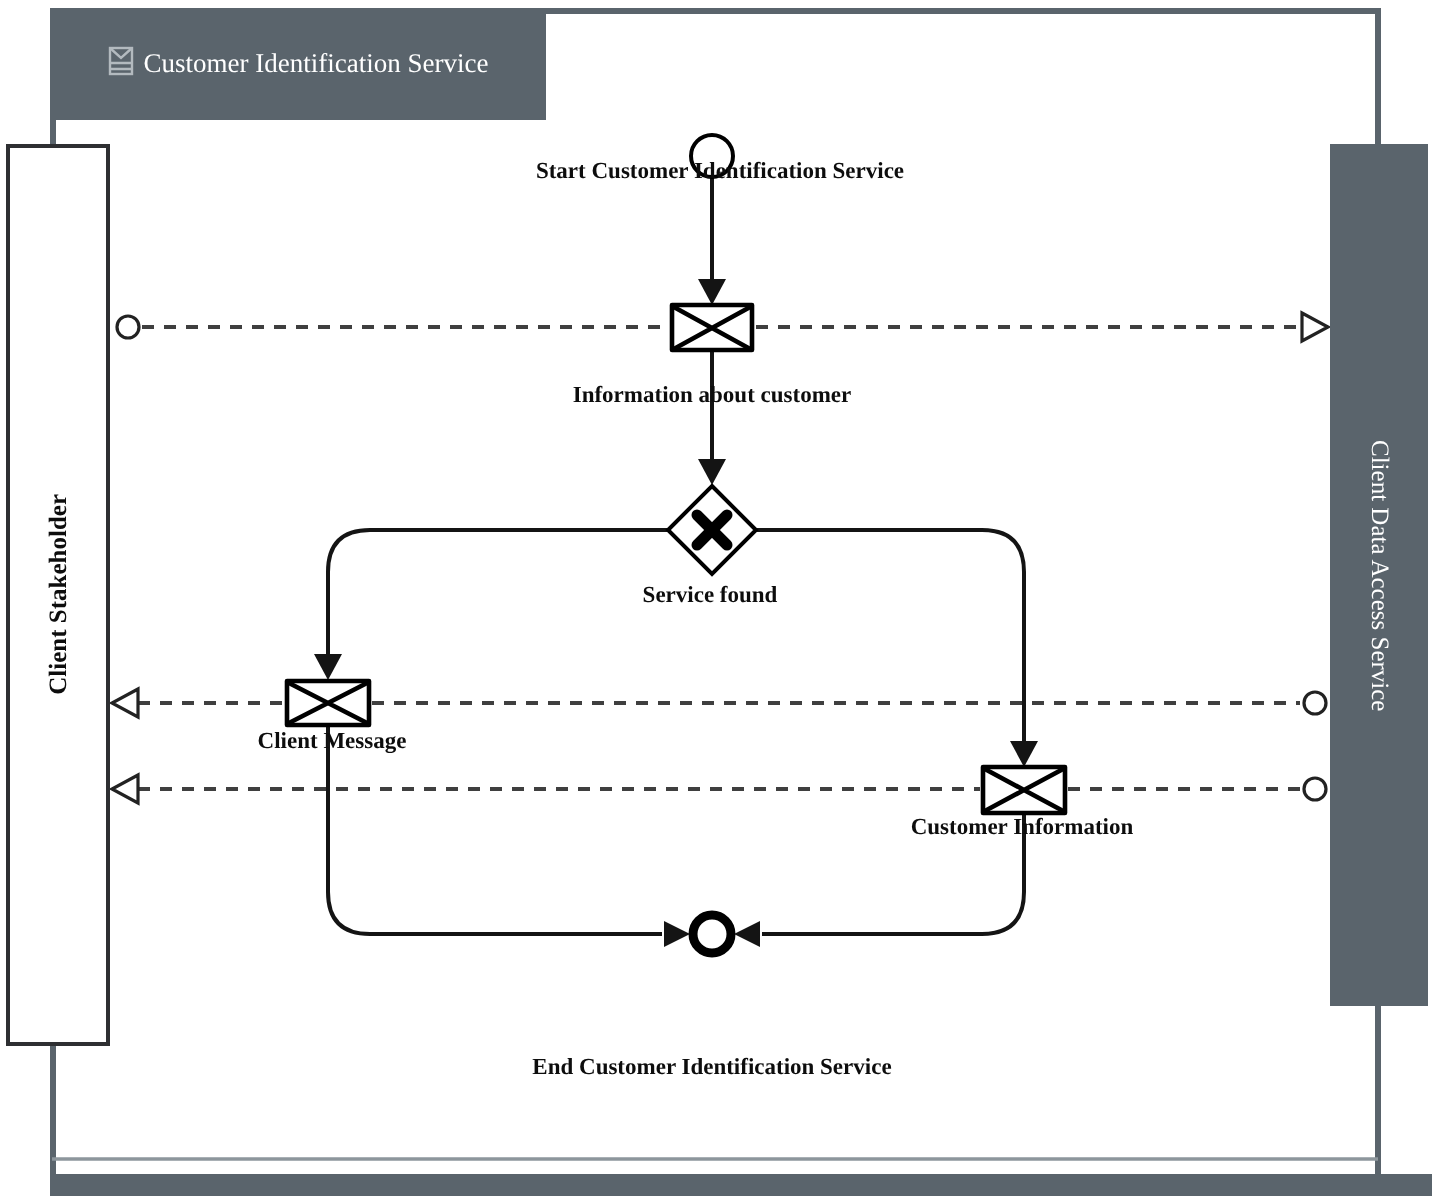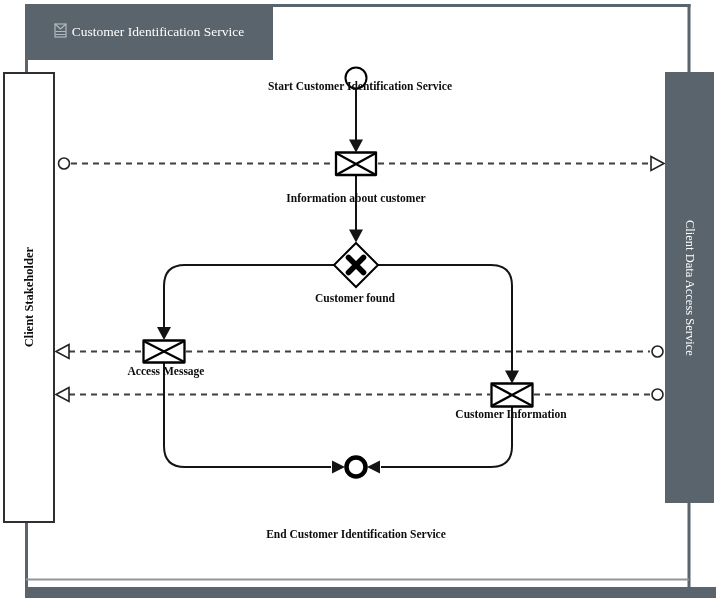--- a/index.html
+++ b/index.html
@@ -126,17 +126,17 @@
   <div class="pool-left">
     <span class="vtext">Client Stakeholder</span>
   </div>
 
   <div class="pool-right">
     <span class="vtext">Client Data Access Service</span>
   </div>
 
   <div class="lbl wrap" style="left:360px;top:32px;width:190px;">Start Customer Identification Service</div>
   <div class="lbl" style="left:356px;top:177px;margin-top:13px;">Information about customer</div>
-  <div class="lbl" style="left:355px;top:290px;">Customer found</div>
-  <div class="lbl" style="left:166px;top:363px;">Access Message</div>
+  <div class="lbl" style="left:355px;top:290px;">Service found</div>
+  <div class="lbl" style="left:166px;top:363px;">Client Message</div>
   <div class="lbl" style="left:511px;top:406px;">Customer Information</div>
   <div class="lbl wrap" style="left:356px;top:480px;width:190px;">End Customer Identification Service</div>
 </div>
 
 </body></html>

